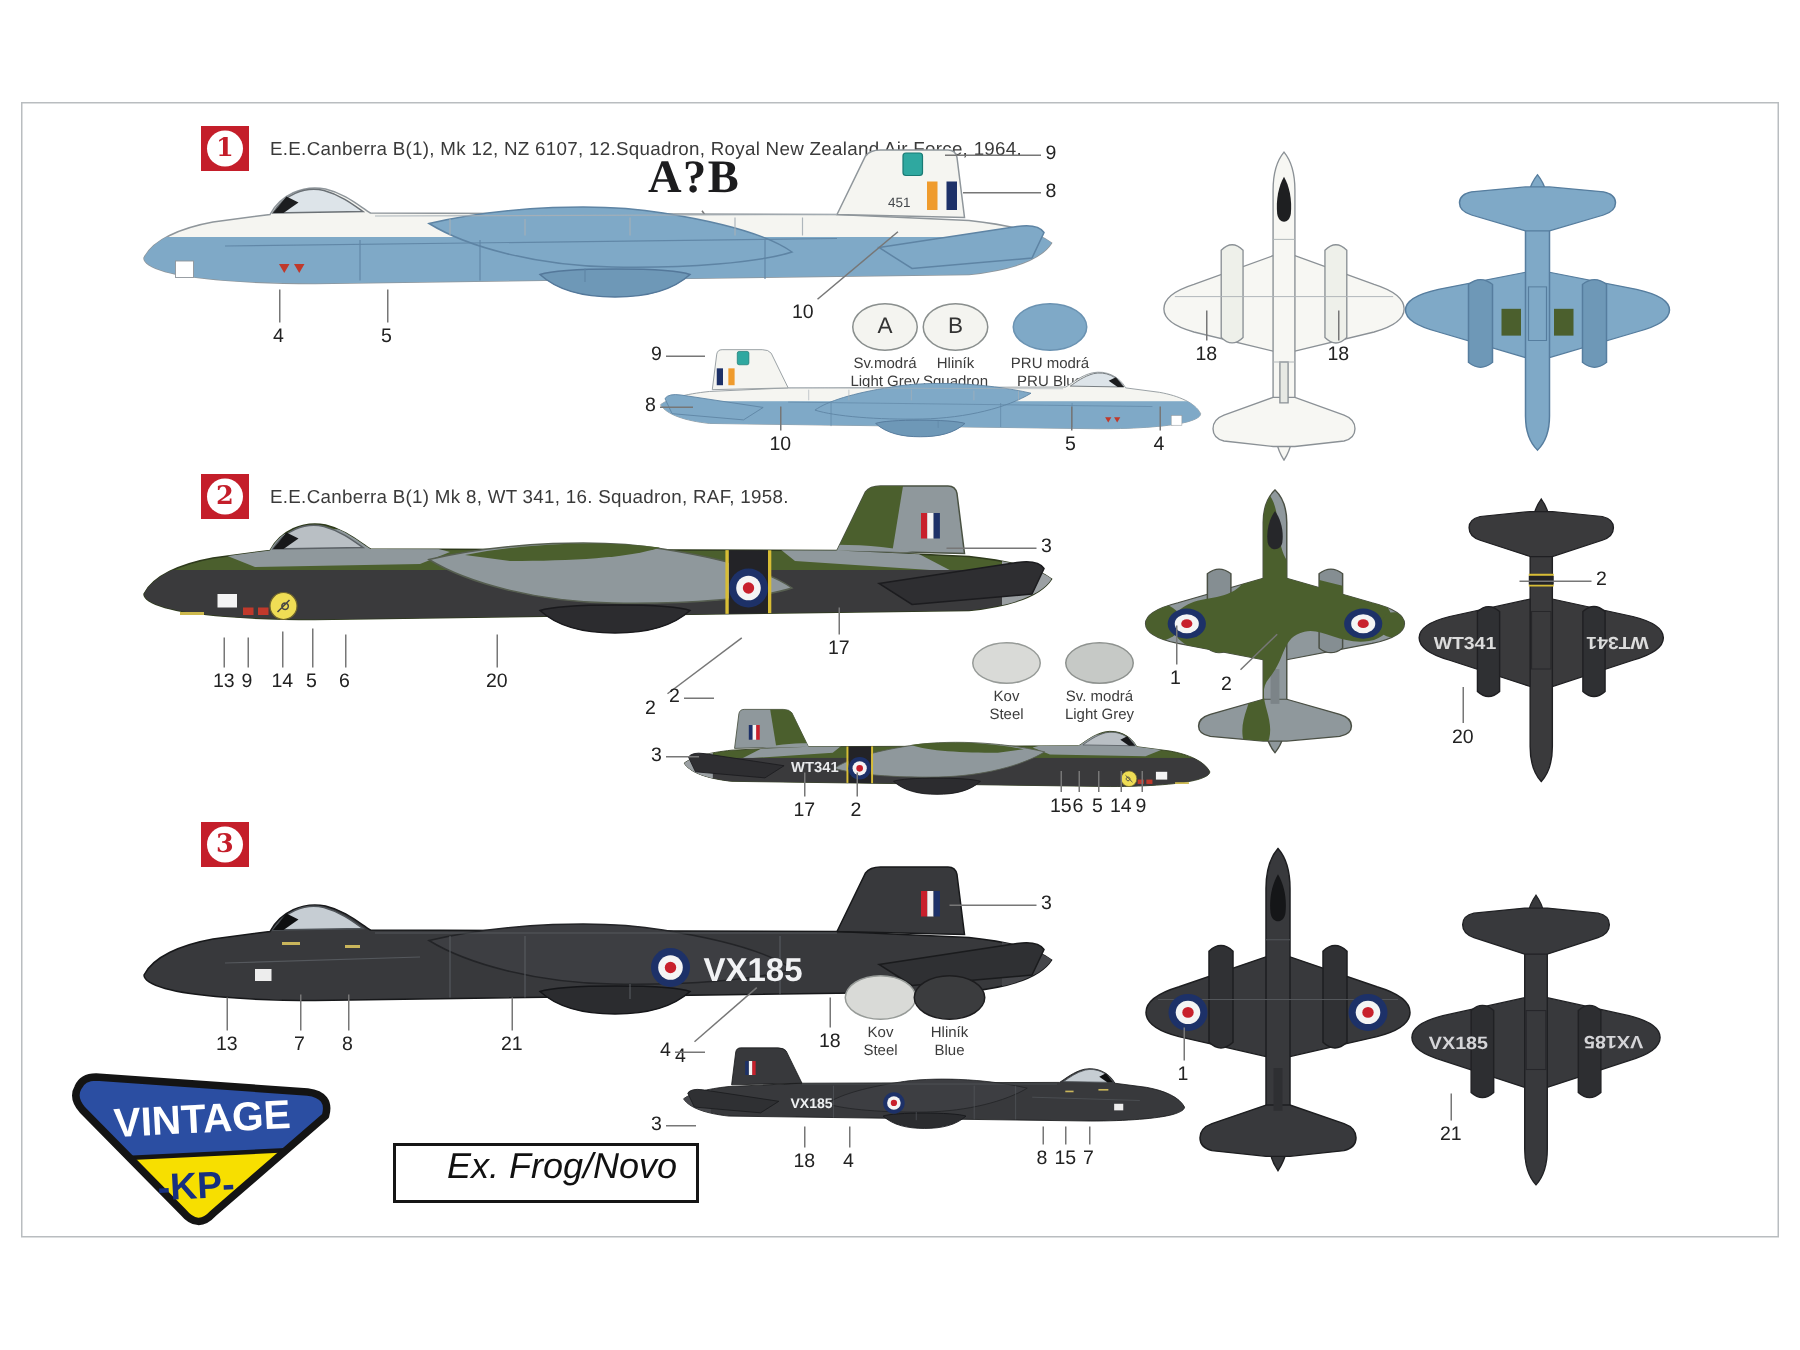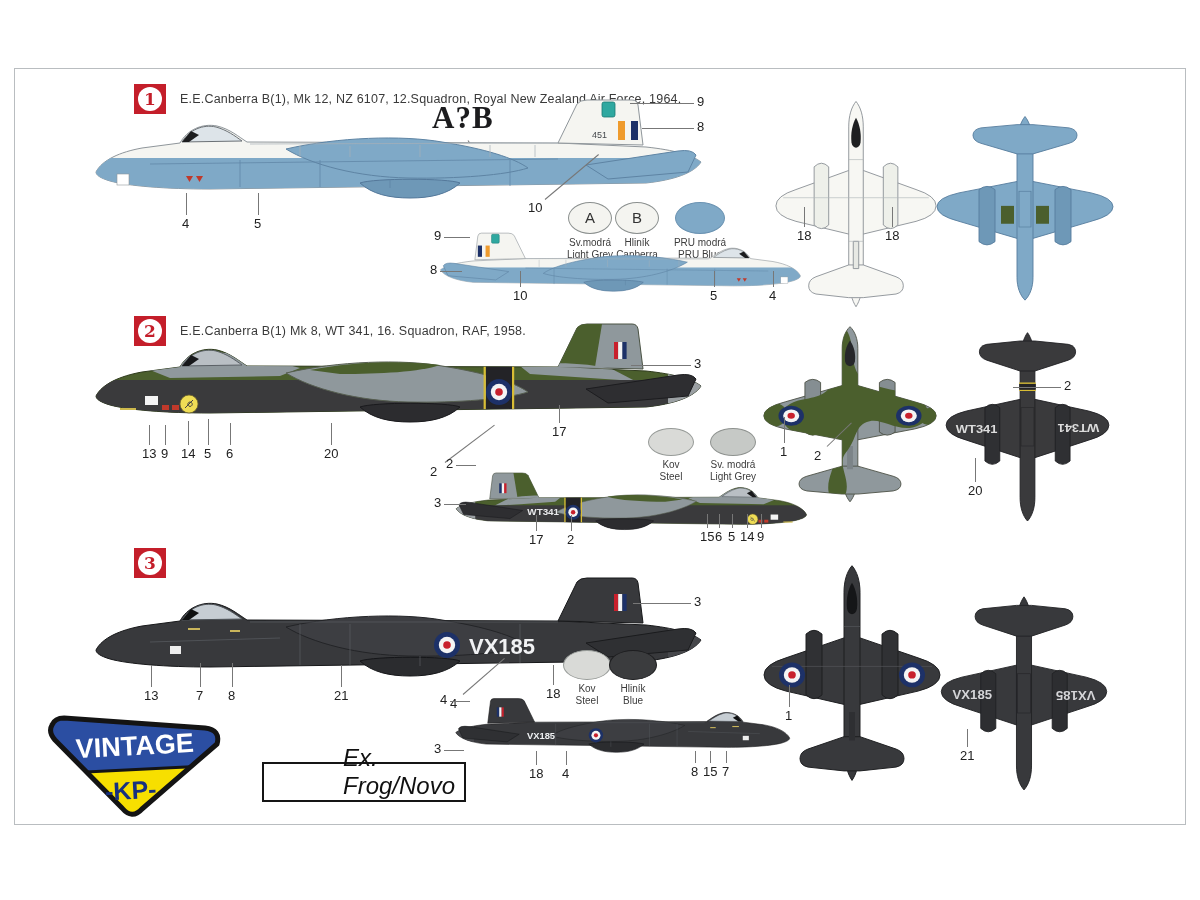--- a/index.html
+++ b/index.html
@@ -20,21 +20,21 @@
   .callout.lead-right::before{content:"";position:absolute;left:100%;margin-left:3px;top:9px;
                         height:1px;width:var(--ll,24px);background:#777;}
   .lead{position:absolute;height:1px;background:#777;transform-origin:0 50%;}
   .legend-item{position:absolute;width:74px;text-align:center;font-size:10px;line-height:11.5px;color:#3c3c3c;}
   .oval{margin:0 auto 3px;border-radius:50%;border:1.4px solid #8a8f8e;background:#f4f4f0;
         display:flex;align-items:center;justify-content:center;font-size:15px;color:#333;}
   .scale-oval{position:absolute;left:222px;top:757px;width:92px;height:50px;border:3px solid #151515;
         border-radius:50%;background:#f7e11c;display:flex;align-items:center;justify-content:center;
         font-size:26px;font-weight:bold;font-style:italic;color:#111;z-index:3;box-sizing:border-box;}
   .note-box{position:absolute;left:262px;top:762px;width:204px;height:40px;border:2px solid #151515;
-        background:#fff;display:flex;align-items:flex-end;padding-left:79px;box-sizing:border-box;
+        background:#fff;display:flex;align-items:flex-start;padding-left:34px;box-sizing:border-box;
         font-size:24px;font-style:italic;color:#111;z-index:2;}
   svg{position:absolute;overflow:visible;}
   text{font-family:"Liberation Sans",sans-serif;}
 </style>
 </head>
 <body>
 
 <div class="sheet">
   <div class="frame"></div>
 
@@ -259,21 +259,21 @@
   <span class="callout lead-left" style="left:697px;top:119px;--ll:52px;">8</span>
 
   <div class="legend-item" style="left:553px;top:202px;">
     <div class="oval" style="width:42px;height:30px;">A</div>
     <div>Sv.modrá</div>
     <div>Light Grey</div>
   </div>
   <div class="legend-item" style="left:600px;top:202px;">
     <div class="oval" style="width:42px;height:30px;">B</div>
     <div>Hliník</div>
-    <div>Canberra</div>
+    <div>Squadron</div>
   </div>
   <div class="legend-item" style="left:663px;top:202px;">
     <div class="oval" style="width:48px;height:30px;background:#7fa9c7;border-color:#6b93b2;"></div>
     <div>PRU modrá</div>
     <div>PRU Blue</div>
   </div>
 
   <svg style="left:432px;top:226px;" width="372" height="80" viewBox="0 0 625 135" preserveAspectRatio="none">
     <g transform="translate(625,0) scale(-1,1)">
         <use href="#af1"></use>

